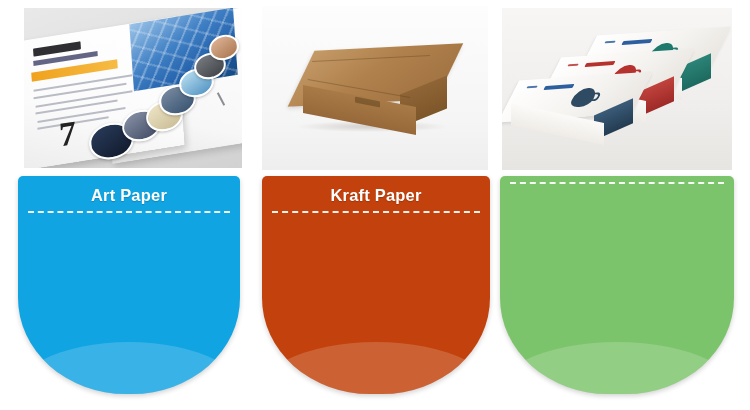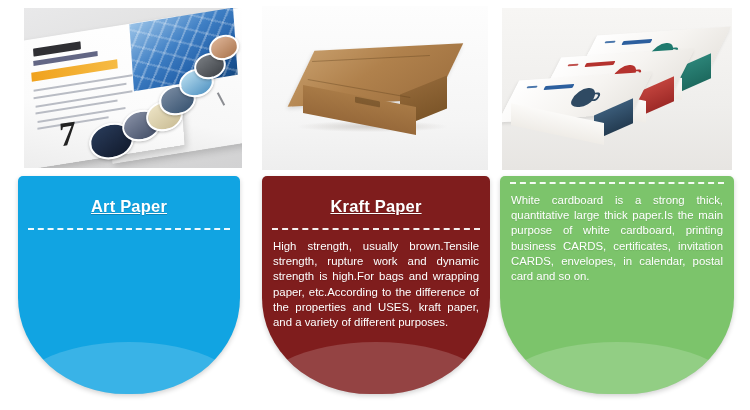--- a/index.html
+++ b/index.html
@@ -244,29 +244,28 @@
     left: -6%;
     bottom: -34%;
     width: 112%;
     height: 58%;
     background: rgba(255,255,255,.17);
     border-radius: 50%;
     pointer-events: none;
   }
   .card-title {
     position: relative;
-    margin: 12px;
+    margin: 1px;
     padding: 9px 0 0 0;
     text-align: center;
     color: #ffffff;
     font-size: 16.5px;
     font-weight: bold;
     letter-spacing: .2px;
     text-shadow: 0 1px 1px rgba(0,0,0,.18);
-    text-decoration: underline;
   }
   .card-rule {
     position: relative;
     margin: 6px 10px 0 10px;
     height: 0;
     border-top: 2px dashed rgba(255,255,255,.92);
   }
   .card-body {
     position: relative;
     margin: 0;
@@ -329,25 +328,24 @@
       <div class="ph2-bg"></div>
       <div class="ph2-shadow"></div>
       <div class="ph2-top"></div>
       <div class="ph2-side"></div>
       <div class="ph2-front"></div>
       <div class="ph2-tab"></div>
       <div class="ph2-crease" style="left:22%;top:32%;width:52%;transform:rotate(-3deg)"></div>
       <div class="ph2-crease" style="left:20%;top:50%;width:46%;transform:rotate(10deg)"></div>
     </div>
 
-    <div class="card" style="background:#7f1d1d">
+    <div class="card" style="background:#c2410c">
       <div class="card-sheen"></div>
       <h3 class="card-title">Kraft Paper</h3>
       <div class="card-rule"></div>
-      <p class="card-body">High strength, usually brown.Tensile strength, rupture work and dynamic strength is high.For bags and wrapping paper, etc.According to the difference of the properties and USES, kraft paper, and a variety of different purposes.</p>
     </div>
   </div>
 
   <div class="col col-3">
 
     <div class="photo">
       <div class="ph3-bg"></div>
 
       <div class="bx" style="left:38%;top:14%;width:56%;height:46%;color:#1f7a6e">
         <div class="lid"></div>
@@ -373,17 +371,16 @@
         <div class="face"></div>
         <div class="logo" style="left:48%;top:16%;width:16%;height:26%;background:#2f4a63"></div>
         <div class="titlebar" style="left:26%;top:12%;width:22%;background:#2c5f9e"></div>
         <div class="smalltag" style="left:12%;top:14%;width:8%"></div>
       </div>
     </div>
 
     <div class="card" style="background:#7cc46b">
       <div class="card-sheen"></div>
       <div class="card-rule"></div>
-      <p class="card-body">White cardboard is a strong thick, quantitative large thick paper.Is the main purpose of white cardboard, printing business CARDS, certificates, invitation CARDS, envelopes, in calendar, postal card and so on.</p>
     </div>
   </div>
 
 </div>
 
 </body></html>

